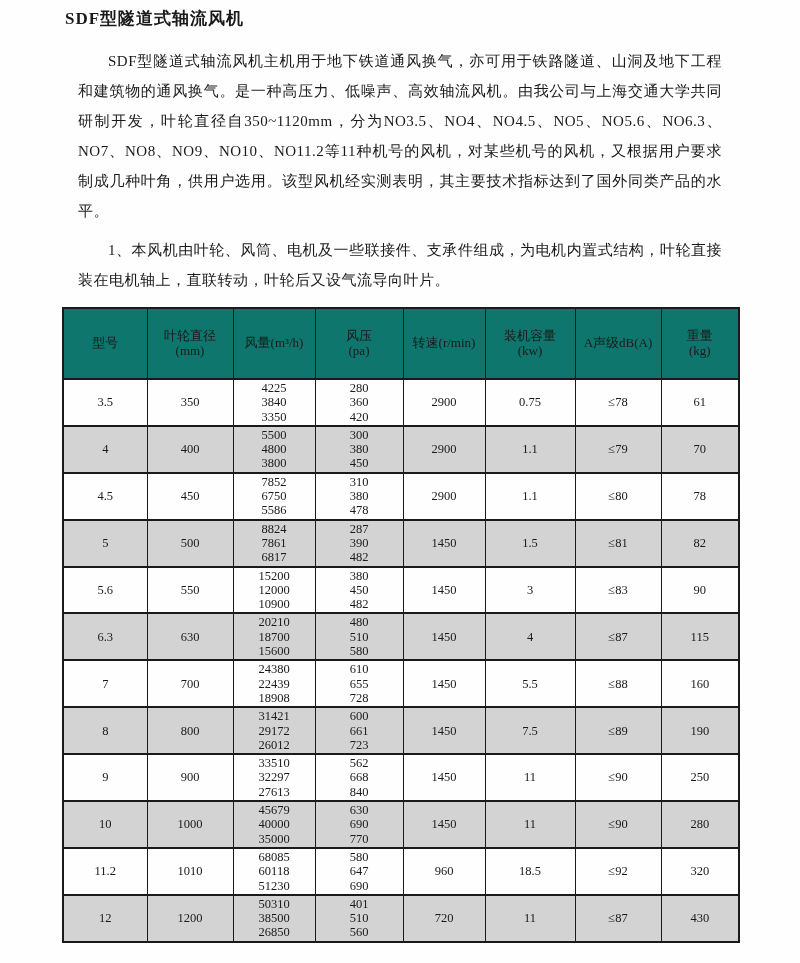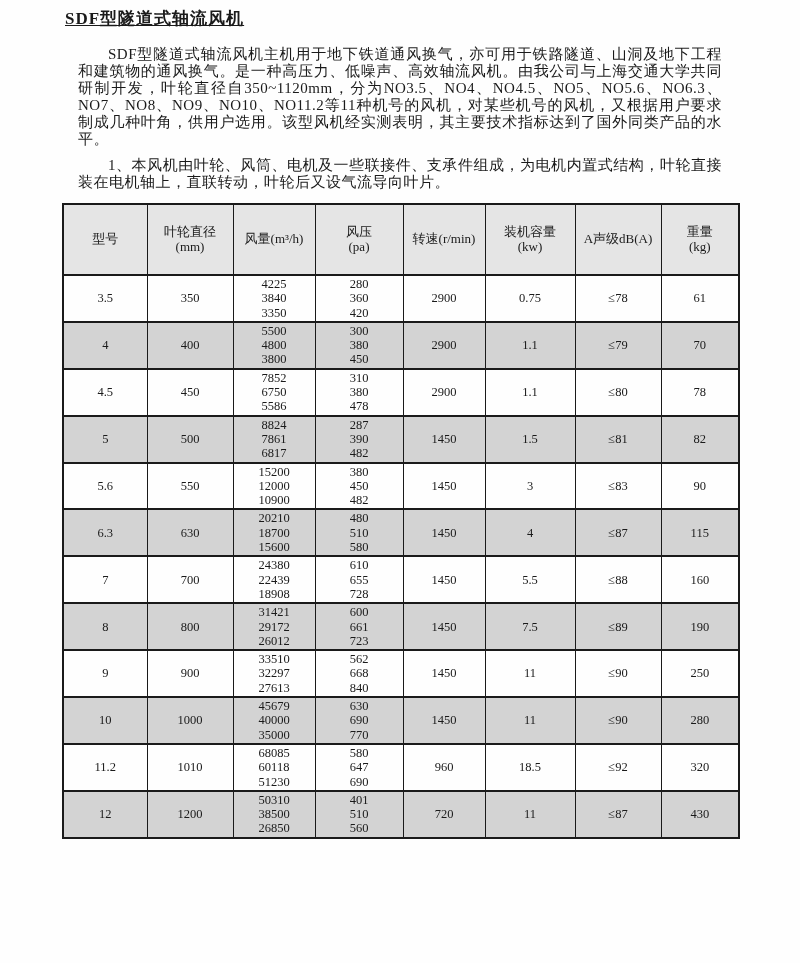--- a/index.html
+++ b/index.html
@@ -12,53 +12,52 @@
     background: #fefefe;
     color: #1a1a1a;
     font-family: "Liberation Serif", "DejaVu Serif", serif;
     overflow: hidden;
   }
   .doc-title {
     margin: 7px 0 16px 65px;
     font-size: 17px;
     font-weight: bold;
     letter-spacing: 1px;
-    text-decoration: underline;
   }
   .section-heading {
     margin-left: 57px;
     font-size: 18px;
     font-weight: bold;
     letter-spacing: 1.5px;
   }
   .h-overview { margin-top: 4px; }
   .h-structure { margin-top: 25px; }
   .h-performance { margin-top: 13px; }
   .body-paragraph {
     margin: 9px 78px 0 78px;
     font-size: 15px;
-    line-height: 17px;
+    line-height: 30px;
     text-align: justify;
     text-indent: 2em;
     letter-spacing: 0.5px;
   }
   .spec-table {
     margin: 12px 0 0 62px;
     width: 676px;
     border-collapse: collapse;
     border: 2px solid #1a1a1a;
     table-layout: fixed;
     text-align: center;
   }
   .spec-table th, .spec-table td {
     border-left: 1px solid #1a1a1a;
     border-top: 2px solid #1a1a1a;
   }
   .spec-table thead th {
-    background: #e5e5e5;
+    background: #0f766e;
     font-size: 13px;
     font-weight: normal;
     line-height: 14.5px;
     height: 33px;
     padding: 20px 1px;
     vertical-align: middle;
   }
   .spec-table thead .unit-line { display: block; }
   .spec-table thead .unit-line:empty { display: none; }
   .spec-table tbody td {

